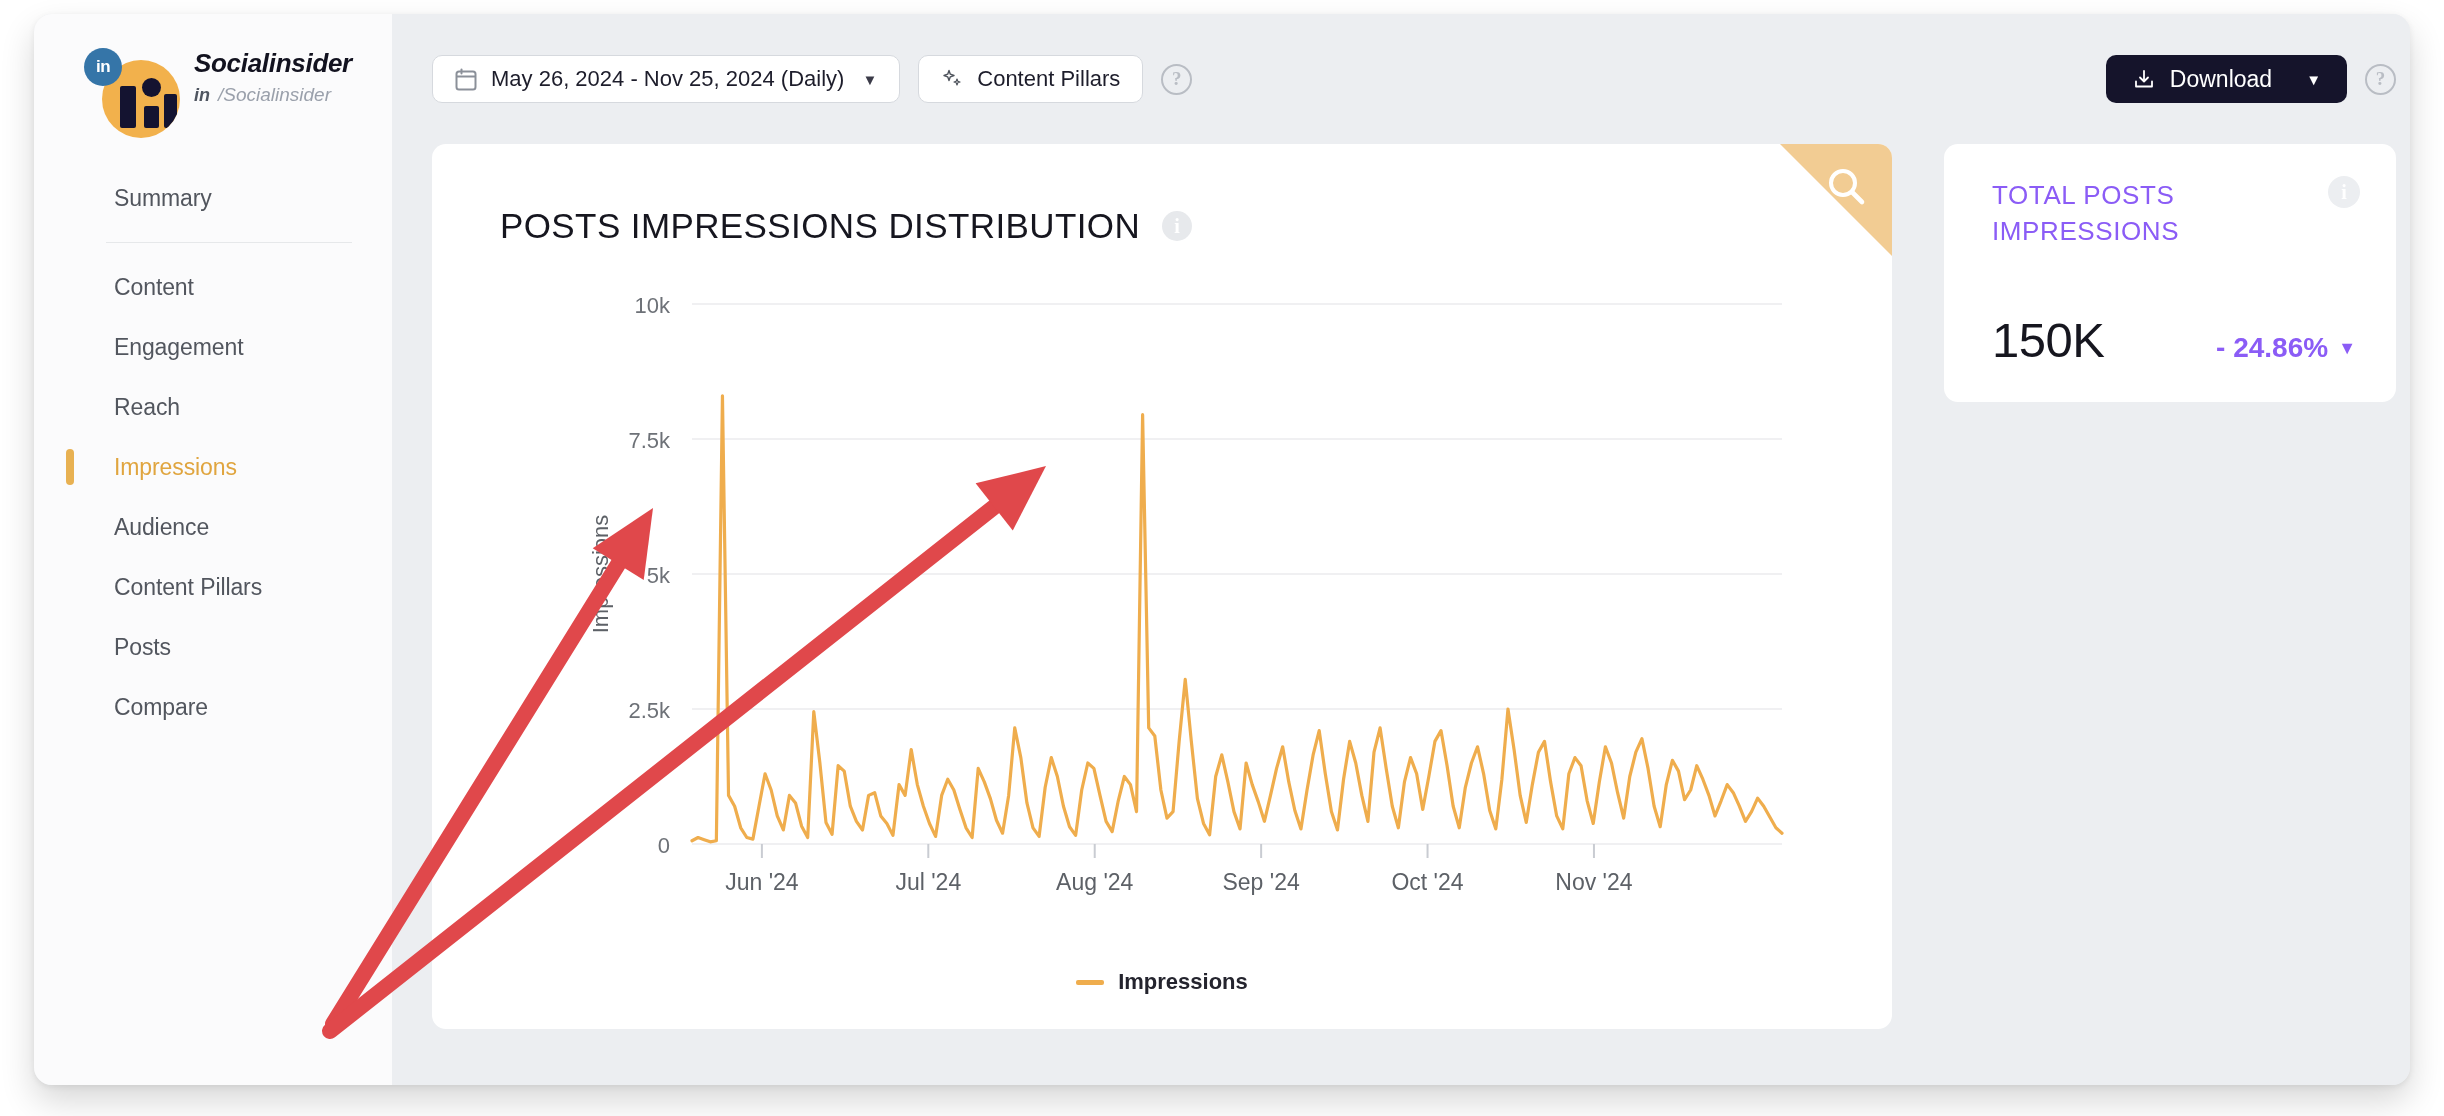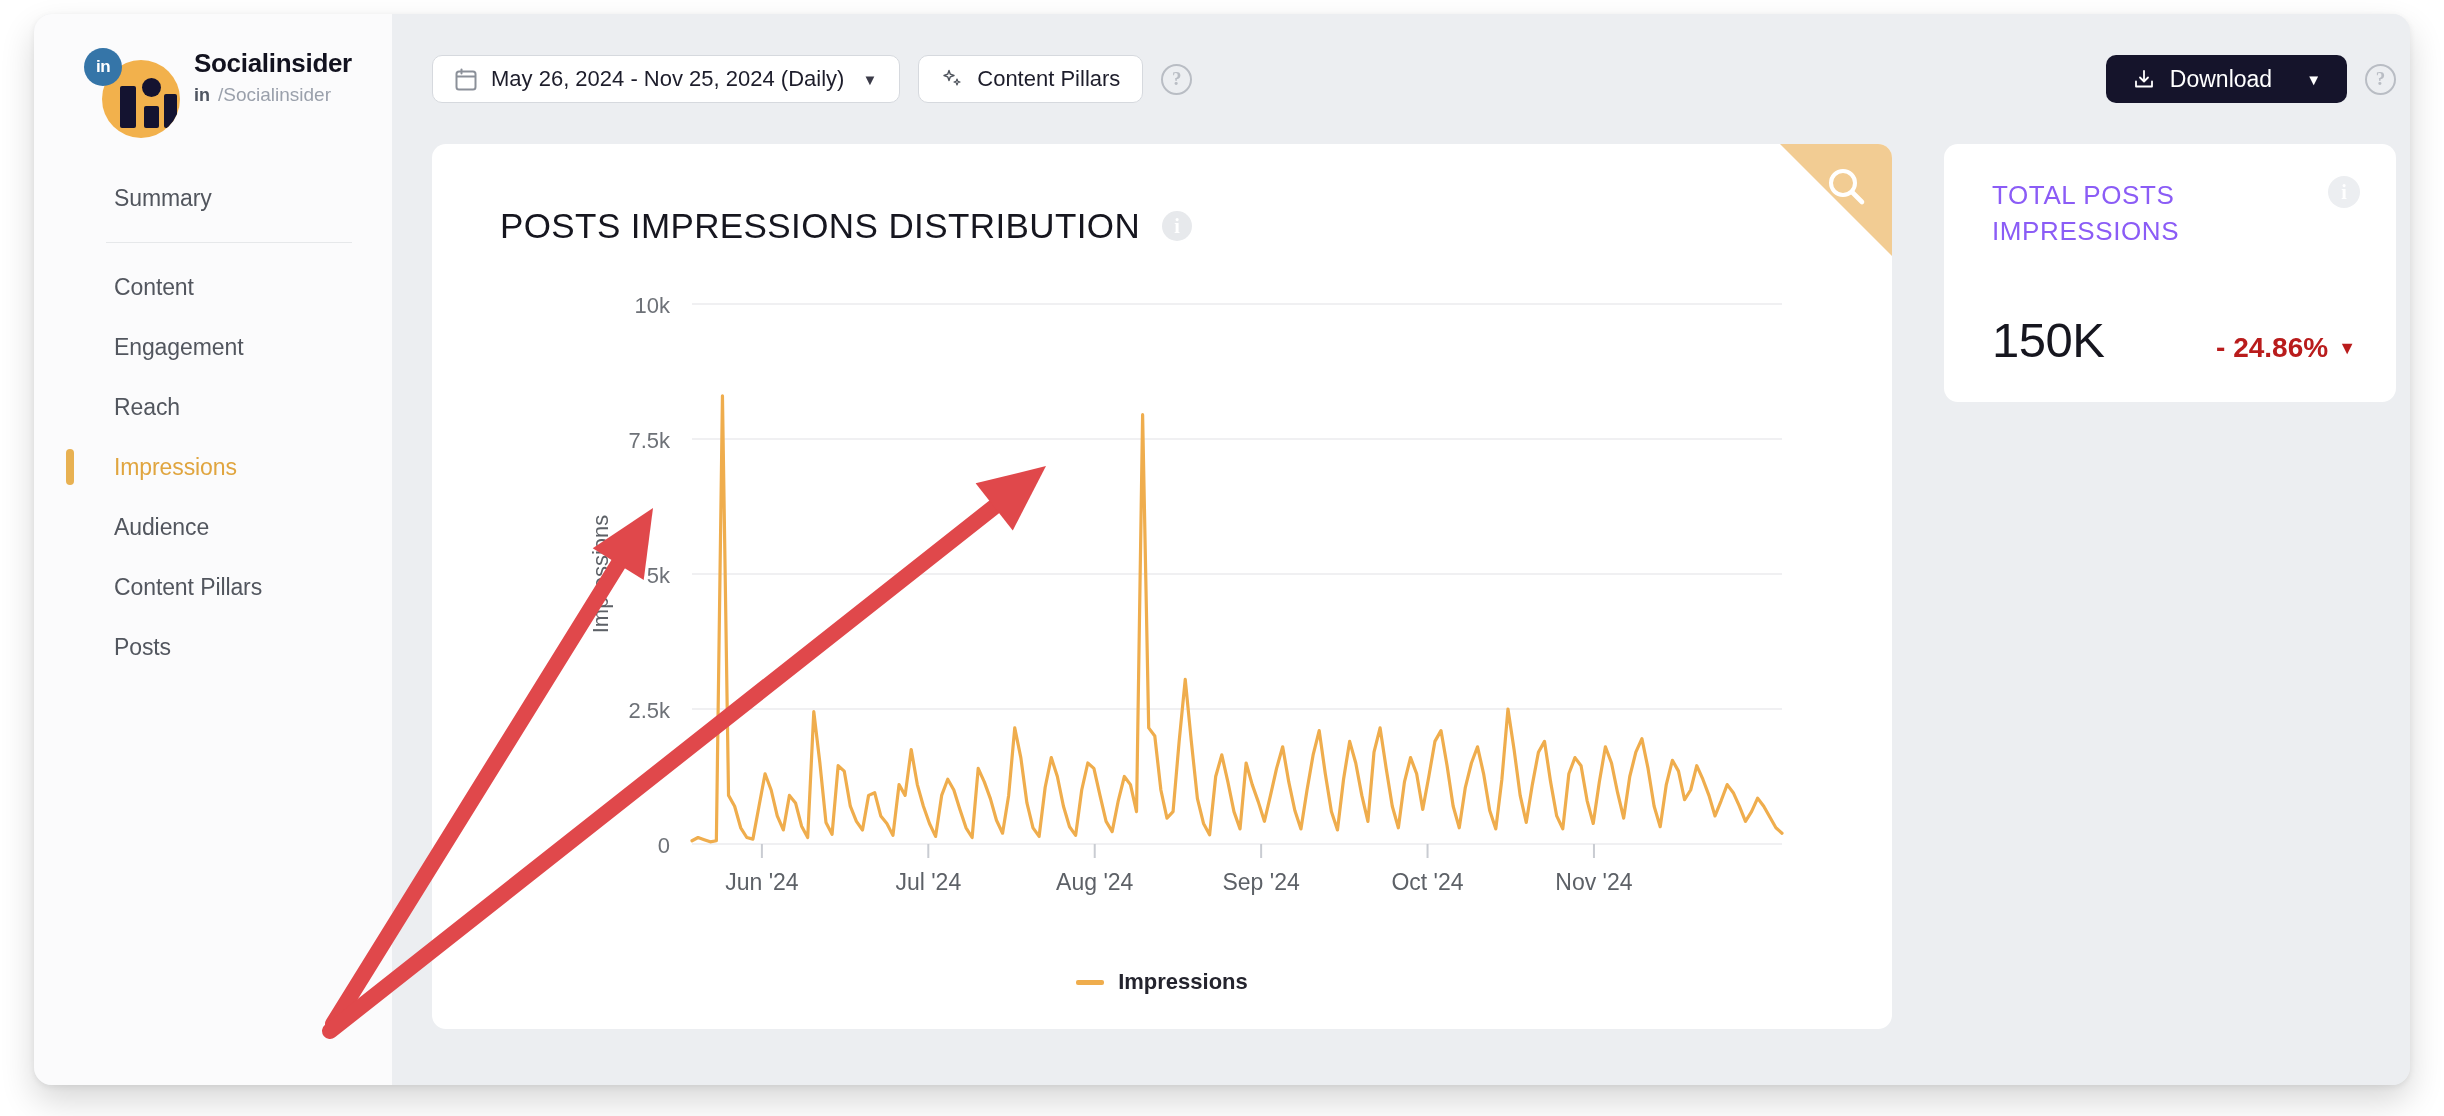--- a/index.html
+++ b/index.html
@@ -52,21 +52,21 @@
   .av-dot{ position:absolute; left:40px; top:18px; width:19px; height:19px; border-radius:50%; background:#141330;}
   .li-badge {
     position: absolute; left: 0px; top: 0px;
     width: 38px; height: 38px; border-radius: 50%;
     background: #3575a8;
     color: #fff; font-size: 17px; font-weight: bold;
     display: flex; align-items: center; justify-content: center;
     letter-spacing: -0.5px;
     z-index: 3;
   }
-  .profile-text { margin-left: 16px; }
+  .profile-text { margin-left: 16px; font-style: italic; }
   .profile-name {
     font-size: 26px; font-weight: bold; color: #12121f;
     letter-spacing: -0.3px; line-height: 1.2;
   }
   .profile-handle {
     font-size: 19px; color: #9aa0ab; margin-top: 5px;
     display:flex; align-items:center; gap: 8px;
   }
   .handle-in { color: #4f5560; font-weight: bold; font-size: 18px; }
   .nav { margin-top: 24px; }
@@ -199,21 +199,21 @@
     display: flex; align-items: center; justify-content: center;
     font-size: 20px; font-weight: bold;
     font-family: "Liberation Serif", serif; cursor: pointer;
   }
   .stat-bottom {
     position: absolute; left: 48px; right: 40px; bottom: 34px;
     display: flex; align-items: baseline; justify-content: space-between;
   }
   .stat-value { font-size: 49px; color: #16161f; letter-spacing: -0.5px; }
   .stat-delta {
-    font-size: 28px; color: #b91c1c; font-weight: bold;
+    font-size: 28px; color: #8b5cf6; font-weight: bold;
     display: inline-flex; align-items: center; gap: 10px;
   }
   .delta-caret { font-size: 18px; }
   
   .arrows-overlay {
     position: absolute; left: 0; top: 0;
     width: 2444px; height: 1116px;
     pointer-events: none; z-index: 50;
   }
 </style>
@@ -263,20 +263,23 @@
           <span>Impressions</span>
         </div>
         <div class="nav-item">
           <span>Audience</span>
         </div>
         <div class="nav-item">
           <span>Content Pillars</span>
         </div>
         <div class="nav-item">
           <span>Posts</span>
+        </div>
+        <div class="nav-item">
+          <span>Compare</span>
         </div>
       </nav>
     </aside>
 
     <section class="main">
 
       <div class="toolbar">
 
         <div class="btn">
           <span class="ic">

